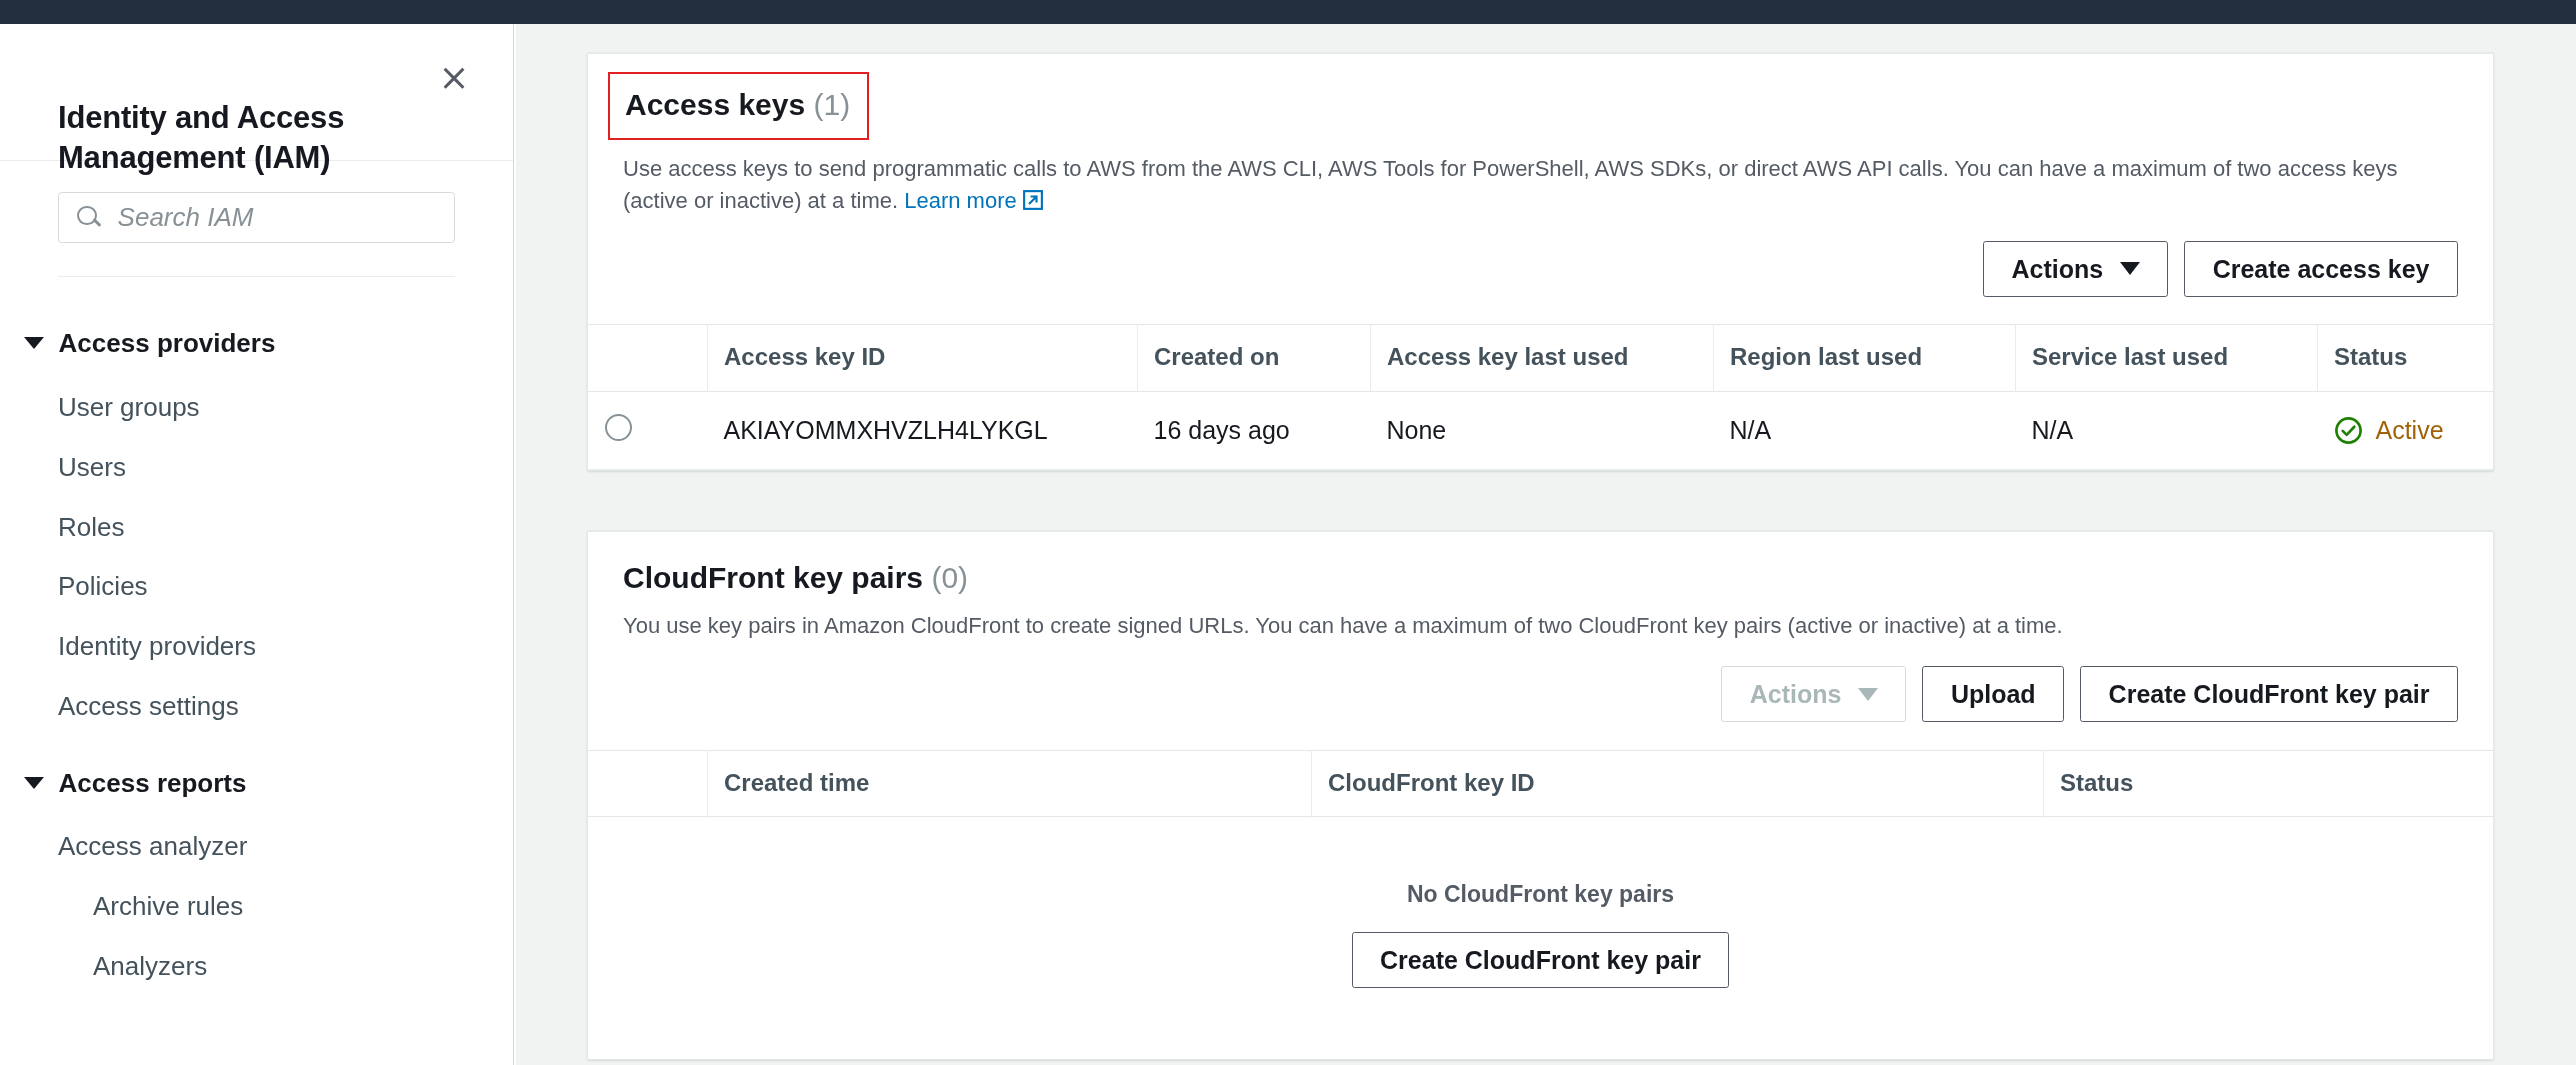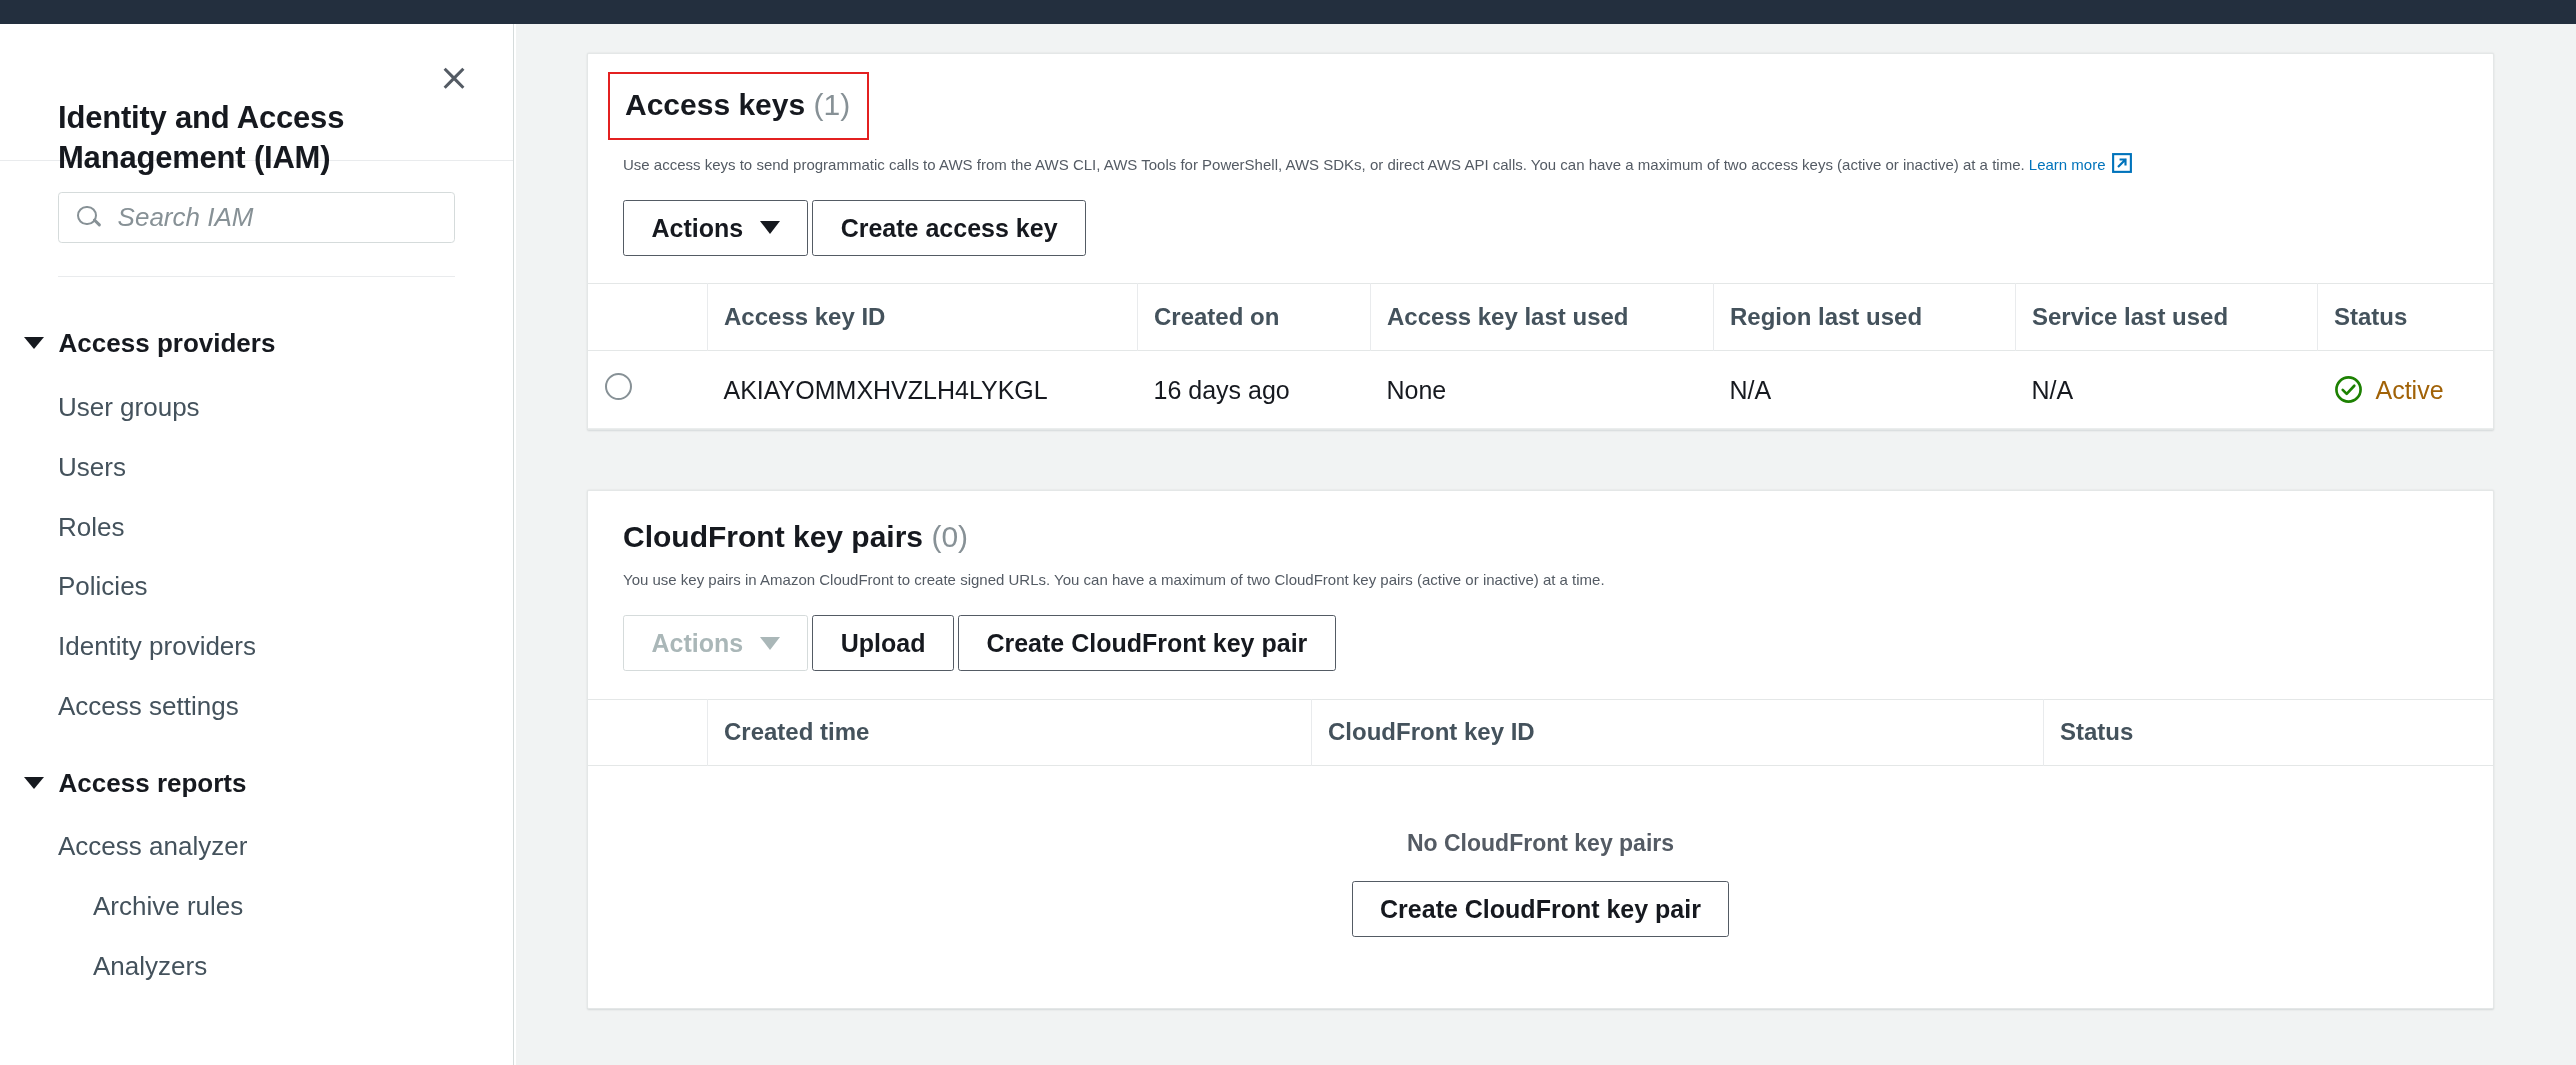--- a/index.html
+++ b/index.html
@@ -111,35 +111,35 @@
     display: inline-block; line-height: 1.2;
   }
   .sect-title .count { color: #879196; font-weight: normal; }
   .highlight-box {
     display: inline-block;
     border: 2.7px solid #e32020;
     padding: 13px 16.5px 14.6px 14.6px;
     margin: -9.2px 0 0 -14.6px;
   }
   .sect-desc {
-    font-size: 15px; color: #545b64; line-height: 1.45;
+    font-size: 22px; color: #545b64; line-height: 1.45;
     max-width: 1776px; margin-top: 13px;
   }
   .sect-desc.tight { margin-top: 14.6px; }
   .link {
     color: #0073bb; text-decoration: none; cursor: pointer;
   }
   .ext-icon {
     display: inline-block; position: relative;
     width: 20px; height: 20px; margin-left: 6.4px;
     vertical-align: -2.7px;
   }
   .ext-icon svg { display: block; }
 
-  .btn-row { display: flex; gap: 4px; padding: 24px 35px 27.5px 35px; }
+  .btn-row { display: flex; gap: 16px; padding: 24px 35px 27.5px 35px; justify-content: flex-end; }
   .btn {
     border: 1.8px solid #545b64; border-radius: 2.7px;
     background: #ffffff; color: #16191f;
     font-family: "Liberation Sans", sans-serif;
     font-size: 25px; font-weight: bold;
     padding: 12px 27.5px; cursor: pointer;
     display: flex; align-items: center; gap: 16.5px;
     white-space: nowrap; line-height: 1.2;
   }
   .btn.disabled {

